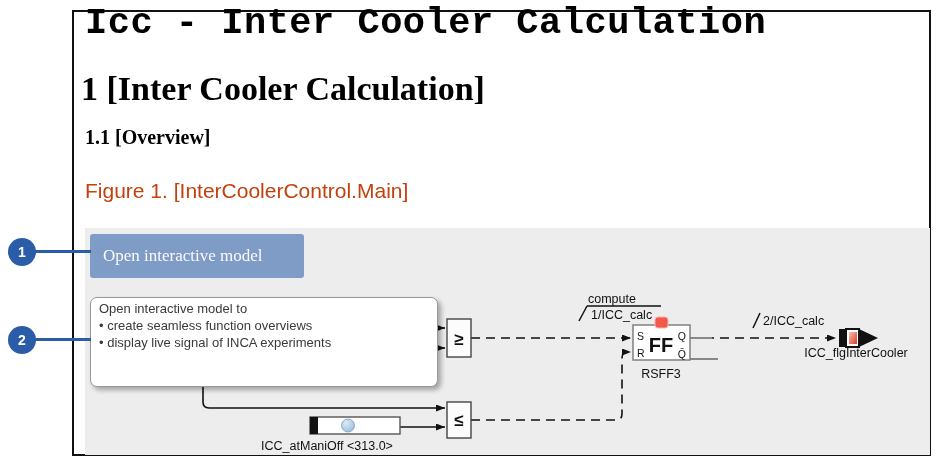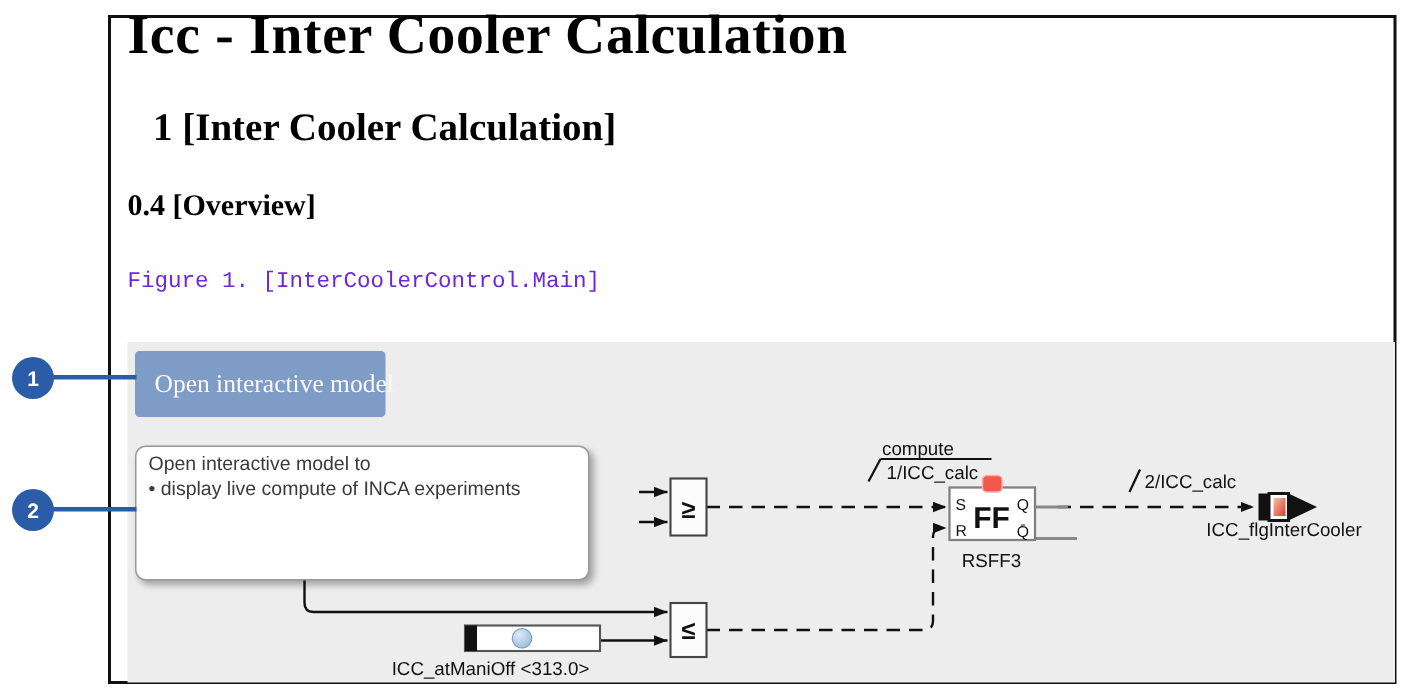--- a/index.html
+++ b/index.html
@@ -5,49 +5,49 @@
   html,body{margin:0;padding:0;}
   body{
     width:940px;height:465px;position:relative;background:#ffffff;
     font-family:"Liberation Sans",sans-serif;overflow:hidden;
   }
   .doc-frame{
     position:absolute;left:72px;top:10px;width:859px;height:446px;
     border:2px solid #111;background:#ffffff;box-sizing:border-box;
   }
   .h1{
-    position:absolute;left:85px;top:2px;font-family:Liberation Serif, serif;
+    position:absolute;left:85px;top:2px;font-family:Liberation Mono, monospace;
     font-weight:bold;font-size:37px;color:#000;white-space:nowrap;letter-spacing:0.5px;
   }
   .h2{
-    position:absolute;left:102px;top:70px;font-family:"Liberation Serif",serif;
-    font-weight:bold;font-size:26px;color:#000;white-space:nowrap;
+    position:absolute;left:81px;top:70px;font-family:"Liberation Serif",serif;
+    font-weight:bold;font-size:34px;color:#000;white-space:nowrap;
   }
   .h3{
     position:absolute;left:85px;top:126px;font-family:"Liberation Serif",serif;
     font-weight:bold;font-size:20px;color:#000;white-space:nowrap;
   }
   .caption{
-    position:absolute;left:85px;top:179px;font-family:Liberation Mono, monospace;
-    font-size:15px;color:#6d28d9;white-space:nowrap;
+    position:absolute;left:85px;top:179px;font-family:Liberation Sans, sans-serif;
+    font-size:21px;color:#c2410c;white-space:nowrap;
   }
   .panel{
     position:absolute;left:85px;top:228px;width:845px;height:227px;
     background:#EDEDED;
   }
   .panel svg{position:absolute;left:0;top:0;z-index:1;}
   .open-btn{
-    position:absolute;left:5px;top:6px;width:167px;height:44px;z-index:2;
+    position:absolute;left:5px;top:6px;width:214px;height:44px;z-index:2;
     background:#7F9CC6;border:none;border-radius:3px;cursor:pointer;
     color:#FAFAFA;font-family:"Liberation Serif",serif;font-size:17px;
     text-align:left;padding:0 0 0 13px;line-height:44px;box-sizing:border-box;
     white-space:nowrap;
   }
   .tooltip{
-    position:absolute;left:5px;top:69px;width:303px;height:90px;z-index:2;
+    position:absolute;left:5px;top:69px;width:348px;height:90px;z-index:2;
     background:#ffffff;border:1px solid #999;border-radius:7px;
     box-shadow:3px 3px 5px rgba(0,0,0,0.32);box-sizing:border-box;
     padding:2px 8px;color:#3A3A3A;font-size:13px;line-height:17px;
     overflow:hidden;white-space:nowrap;
   }
   .callout-circle{
     position:absolute;width:28px;height:28px;border-radius:50%;
     background:#2A5CA8;color:#fff;font-size:14px;font-weight:bold;
     text-align:center;line-height:28px;z-index:5;
   }
@@ -60,21 +60,21 @@
   #callout2-line{left:34px;top:338px;width:57px;}
   text{font-family:"Liberation Sans",sans-serif;fill:#111;}
 </style>
 </head>
 <body>
 
 <div class="doc-frame"></div>
 
 <div class="h1">Icc - Inter Cooler Calculation</div>
 <div class="h2">1 [Inter Cooler Calculation]</div>
-<div class="h3">0.4 [Overview]</div>
+<div class="h3">1.1 [Overview]</div>
 <div class="caption">Figure 1. [InterCoolerControl.Main]</div>
 
 <div class="panel">
 
   <svg width="845" height="227" viewBox="0 0 845 227">
     <defs>
       <marker id="arw" markerUnits="userSpaceOnUse" markerWidth="10" markerHeight="8" refX="9" refY="3.5" orient="auto">
         <path d="M0,0 L9,3.5 L0,7 Z" fill="#111"></path>
       </marker>
       <linearGradient id="redgrad" x1="0" y1="0" x2="1" y2="1">
@@ -148,21 +148,22 @@
       <rect x="764" y="104" width="8" height="12" fill="url(#redgrad)"></rect>
       <polygon points="774,101 793,110 774,119" fill="#111"></polygon>
     </g>
     <text x="771" y="129" text-anchor="middle" font-size="12.5">ICC_flgInterCooler</text>
   </svg>
 
   <button class="open-btn">Open interactive model</button>
 
   <div class="tooltip">
     <div>Open interactive model to</div>
-    <div>• display live compute of INCA experiments</div>
+    <div>• create seamless function overviews</div>
+    <div>• display live signal of INCA experiments</div>
   </div>
 </div>
 
 <div class="callout-circle" id="callout1">1</div>
 <div class="callout-line" id="callout1-line"></div>
 
 <div class="callout-circle" id="callout2">2</div>
 <div class="callout-line" id="callout2-line"></div>
 
 </body></html>

